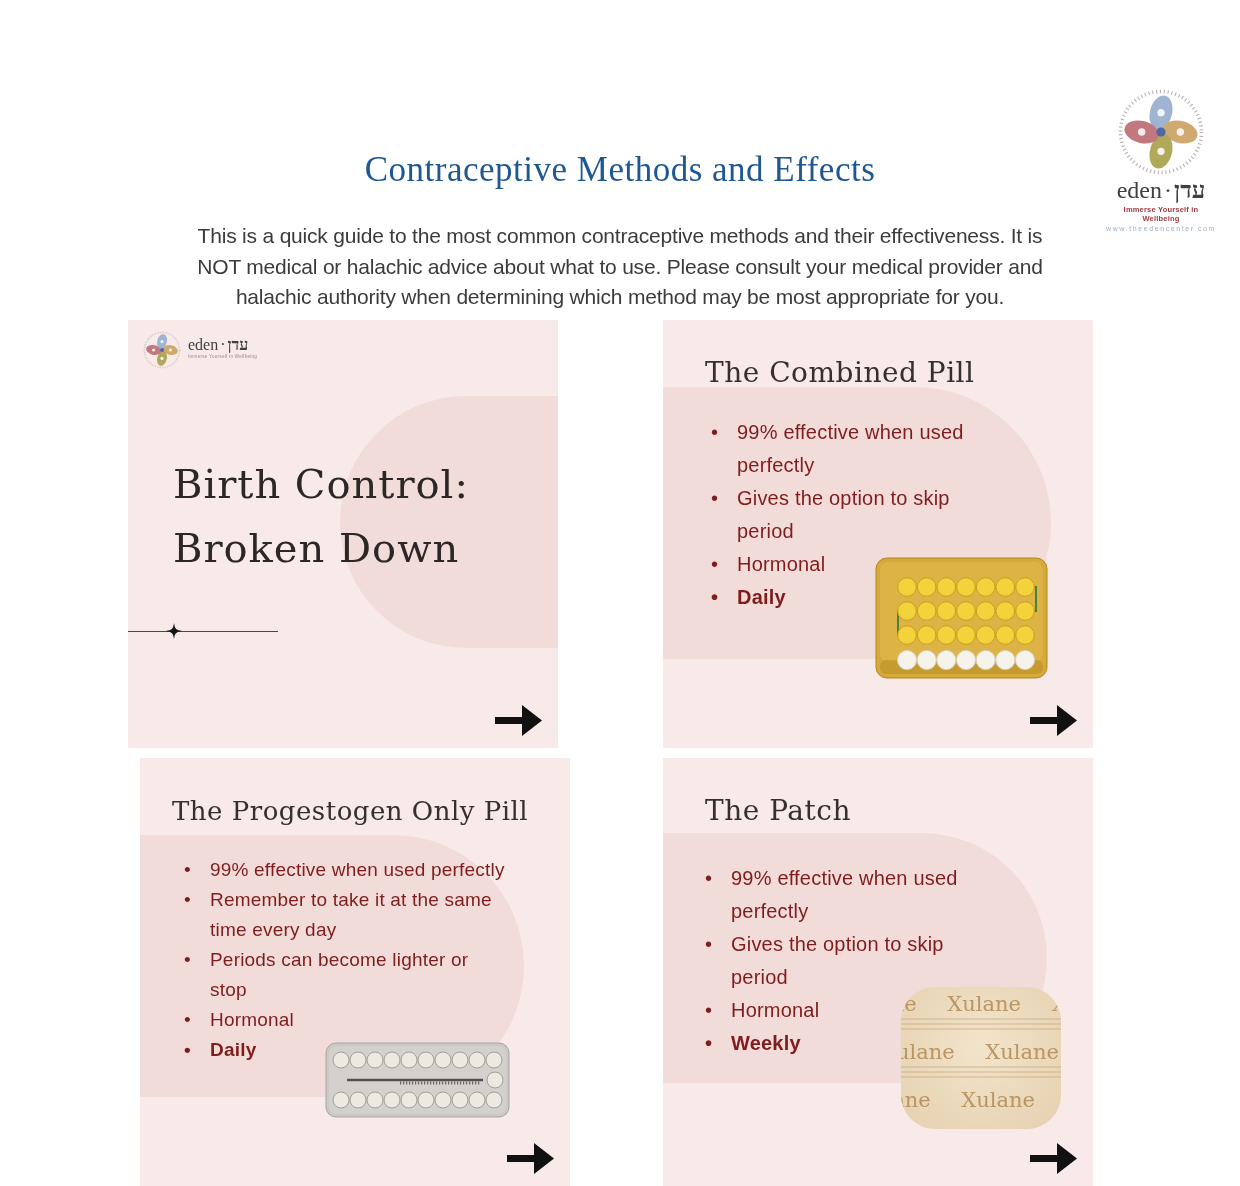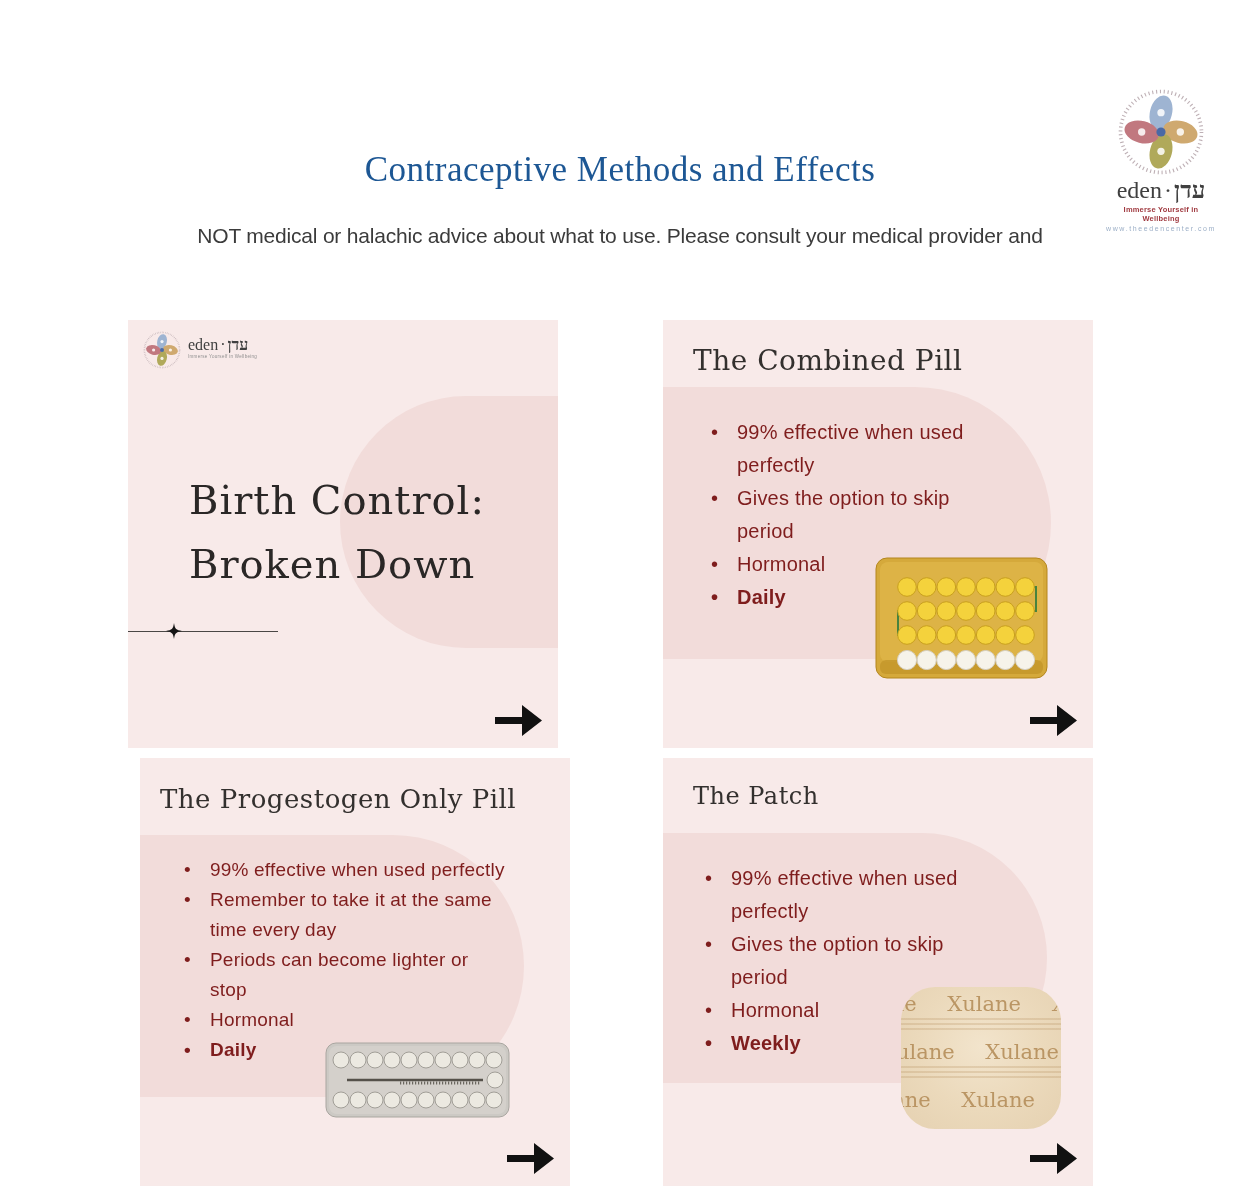--- a/index.html
+++ b/index.html
@@ -28,26 +28,26 @@
   .card{position:absolute;width:430px;height:428px;background:#f8eae9;overflow:hidden}
   #card-intro{left:128px;top:320px}
   #card-combined{left:663px;top:320px}
   #card-progestogen{left:140px;top:758px}
   #card-patch{left:663px;top:758px}
   .blob{position:absolute;background:#f2dcda}
   #card-intro .blob{left:212px;top:76px;width:230px;height:252px;border-radius:126px 0 0 126px}
   #card-combined .blob{left:0;top:67px;width:388px;height:272px;border-radius:0 136px 136px 0}
   #card-progestogen .blob{left:0;top:77px;width:384px;height:262px;border-radius:0 131px 131px 0}
   #card-patch .blob{left:0;top:75px;width:384px;height:250px;border-radius:0 125px 125px 0}
-  .card-title{position:absolute;margin:0;font-family:"DejaVu Serif",serif;font-weight:400;
+  .card-title{position:absolute;margin:12px;font-family:"DejaVu Serif",serif;font-weight:400;
     color:#33302e;letter-spacing:.5px}
   #card-combined .card-title{left:30px;top:24px;font-size:28px}
   #card-progestogen .card-title{left:20px;top:26px;font-size:26px}
-  #card-patch .card-title{left:30px;top:24px;font-size:24px}
-  .intro-title{position:absolute;left:45px;top:132px;margin:16px;font-family:"DejaVu Serif",serif;
+  #card-patch .card-title{left:30px;top:24px;font-size:28px}
+  .intro-title{position:absolute;left:45px;top:132px;margin:0;font-family:"DejaVu Serif",serif;
     font-weight:400;font-size:40px;line-height:64px;letter-spacing:1px;color:#2a2726}
   
   .bullets{position:absolute;list-style:none;margin:0;padding:0;color:#7f1d1d;letter-spacing:.2px}
   #card-combined .bullets{left:48px;top:96px;width:300px;font-size:20px;line-height:33px}
   #card-progestogen .bullets{left:44px;top:97px;width:322px;font-size:19px;line-height:30px}
   #card-patch .bullets{left:42px;top:104px;width:295px;font-size:20px;line-height:33px}
   .bullets li{display:flex}
   .bullets li::before{content:"\2022";width:26px;flex:none}
   .bullets li.bold{font-weight:700}
   
@@ -91,21 +91,23 @@
     </g>
     <g id="arrow-sym">
       <path d="M0 12 h27 v-12 l20 15.5 l-20 15.5 v-12 h-27 Z" fill="#111"></path>
     </g>
   </defs>
 </svg>
 
 <h1 class="main-title">Contraceptive Methods and Effects</h1>
 
 <div class="disclaimer">
+  <div>This is a quick guide to the most common contraceptive methods and their effectiveness. It is</div>
   <div>NOT medical or halachic advice about what to use. Please consult your medical provider and</div>
+  <div>halachic authority when determining which method may be most appropriate for you.</div>
 </div>
 
 <div class="header-logo">
   <svg class="flower" viewBox="-50 -50 100 100">
       <use href="#flower-sym"></use>
     </svg>
   <div class="brand-word">
     <span>eden</span><span class="sep">·</span><span class="heb">עדן</span>
   </div>
   <div class="brand-tagline">Immerse Yourself in Wellbeing</div>

